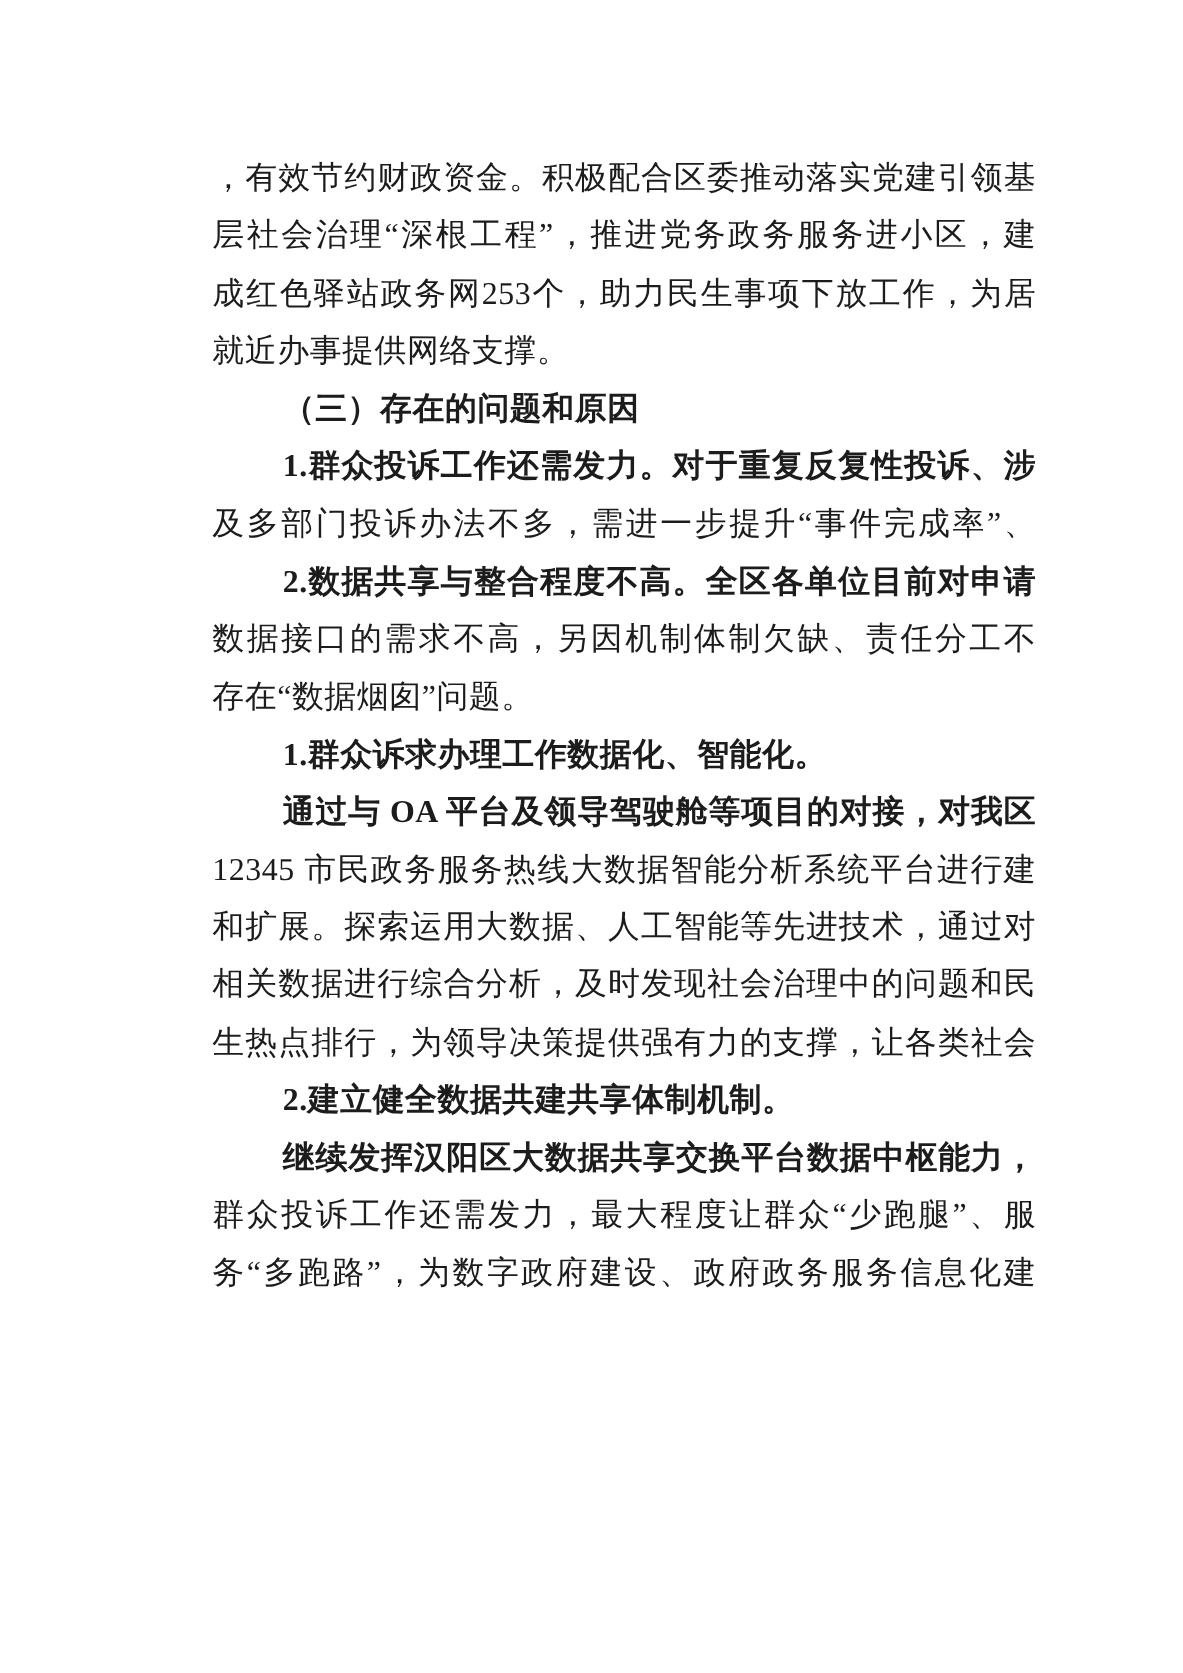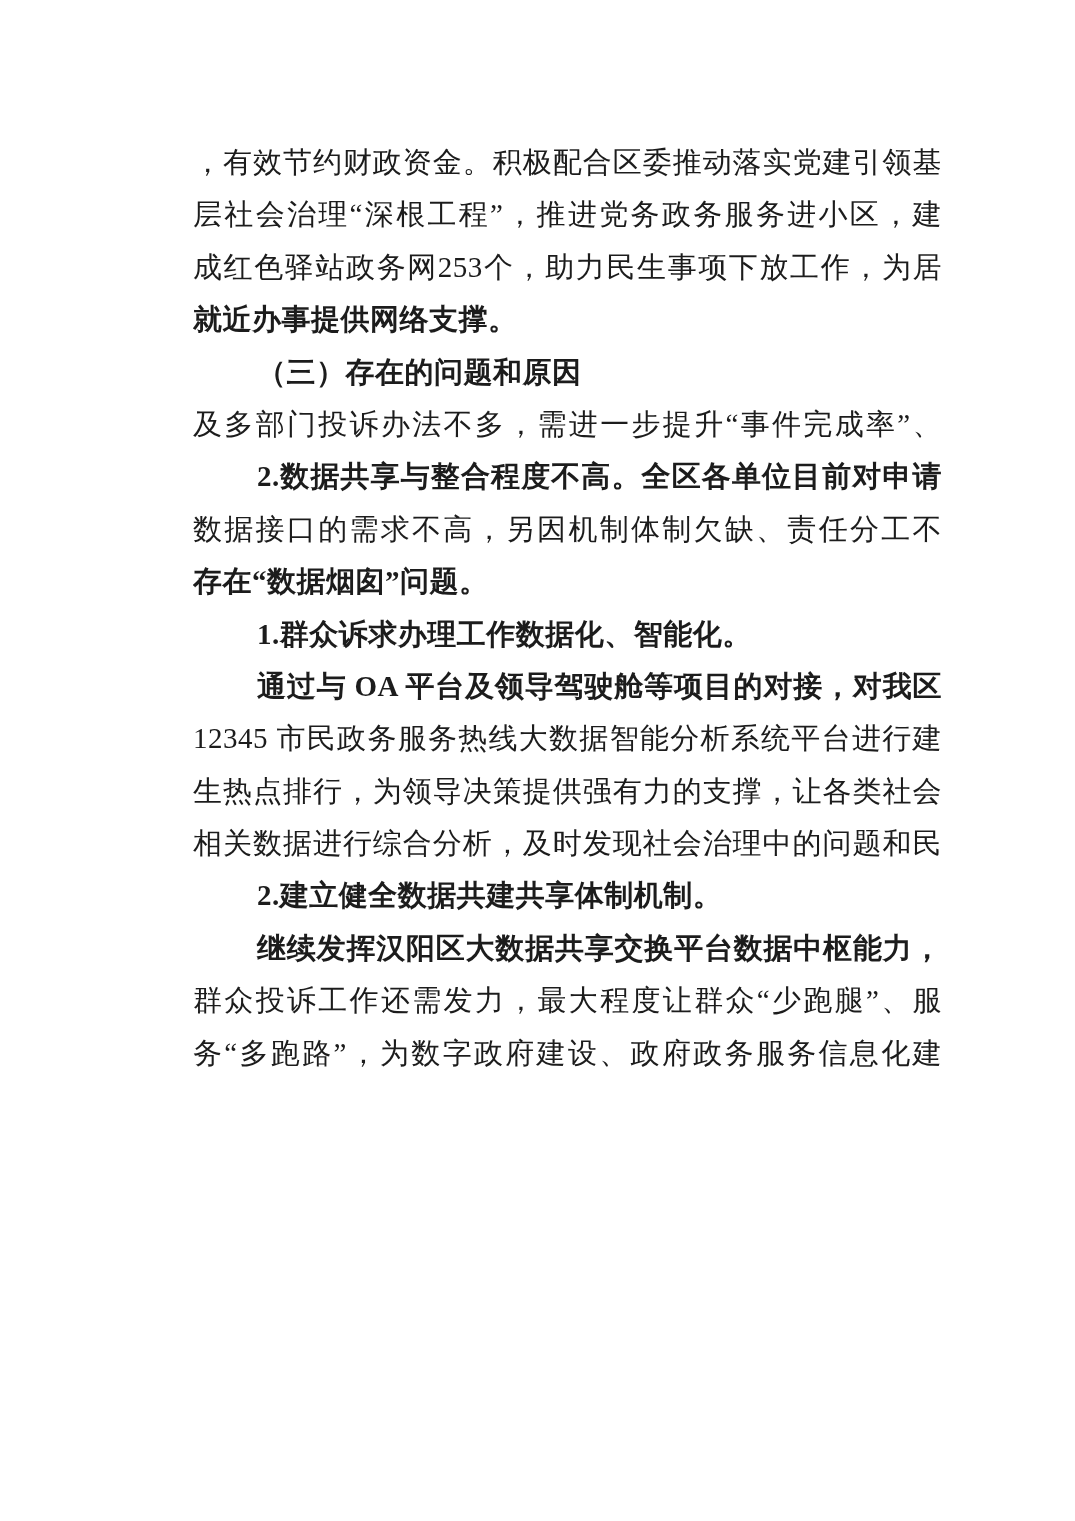--- a/index.html
+++ b/index.html
@@ -32,21 +32,20 @@
     text-align-last: justify;
     letter-spacing: 0.5px;
   }
   .ln-indent {
     text-indent: 64px;
     font-weight: bold;
   }
   .ln-end {
     text-align: left;
     text-align-last: left;
-    font-weight: bold;
   }
   .ln-heading {
     text-align: left;
     text-align-last: left;
   }
   .ln-bold {
     font-weight: 700;
     text-align: left;
     text-align-last: left;
   }
@@ -54,27 +53,29 @@
 </head>
 <body>
 
 <div class="page">
   <div class="text-block" id="text-block">
       <div class="ln">，有效节约财政资金。积极配合区委推动落实党建引领基</div>
       <div class="ln">层社会治理“深根工程”，推进党务政务服务进小区，建</div>
       <div class="ln">成红色驿站政务网253个，助力民生事项下放工作，为居民</div>
       <div class="ln ln-end">就近办事提供网络支撑。</div>
       <div class="ln ln-indent ln-heading">（三）存在的问题和原因</div>
+      <div class="ln ln-indent">1.群众投诉工作还需发力。对于重复反复性投诉、涉</div>
       <div class="ln">及多部门投诉办法不多，需进一步提升“事件完成率”、</div>
       <div class="ln ln-indent">2.数据共享与整合程度不高。全区各单位目前对申请</div>
       <div class="ln">数据接口的需求不高，另因机制体制欠缺、责任分工不</div>
       <div class="ln ln-end">存在“数据烟囱”问题。</div>
       <div class="ln ln-indent ln-bold">1.群众诉求办理工作数据化、智能化。</div>
       <div class="ln ln-indent">通过与 OA 平台及领导驾驶舱等项目的对接，对我区</div>
       <div class="ln">12345 市民政务服务热线大数据智能分析系统平台进行建设</div>
+      <div class="ln">和扩展。探索运用大数据、人工智能等先进技术，通过对</div>
+      <div class="ln">相关数据进行综合分析，及时发现社会治理中的问题和民</div>
       <div class="ln">生热点排行，为领导决策提供强有力的支撑，让各类社会</div>
-      <div class="ln">相关数据进行综合分析，及时发现社会治理中的问题和民</div>
       <div class="ln ln-indent ln-bold">2.建立健全数据共建共享体制机制。</div>
       <div class="ln ln-indent">继续发挥汉阳区大数据共享交换平台数据中枢能力，</div>
       <div class="ln">群众投诉工作还需发力，最大程度让群众“少跑腿”、服</div>
       <div class="ln">务“多跑路”，为数字政府建设、政府政务服务信息化建</div>
     </div>
 </div>
 
 </body></html>

